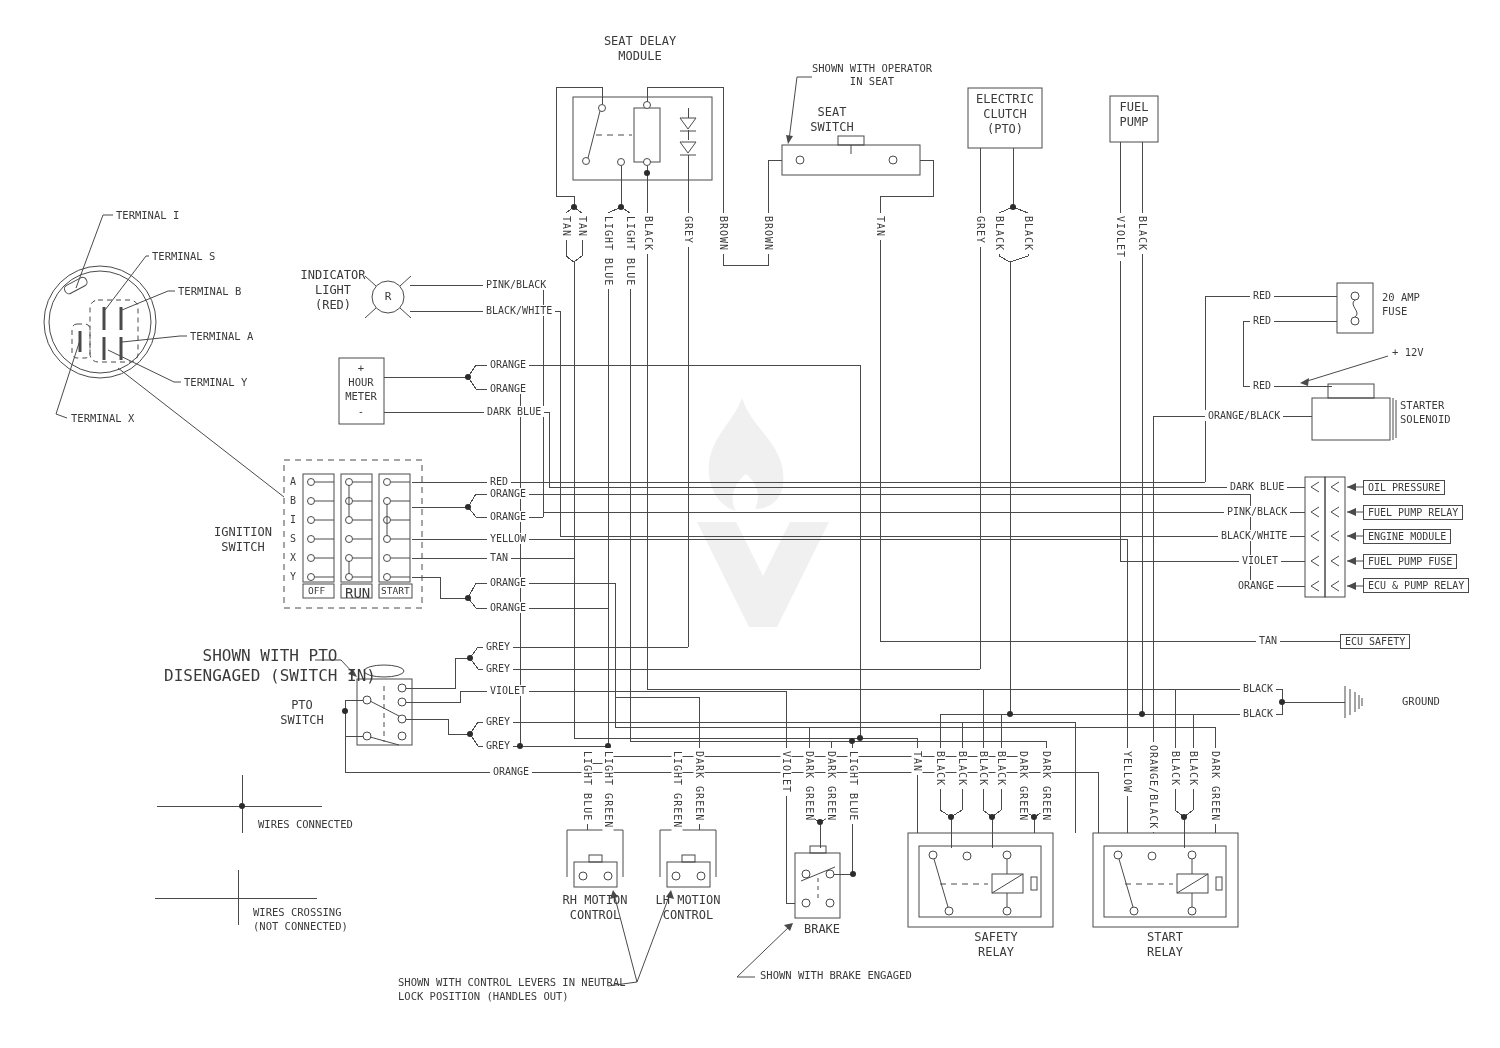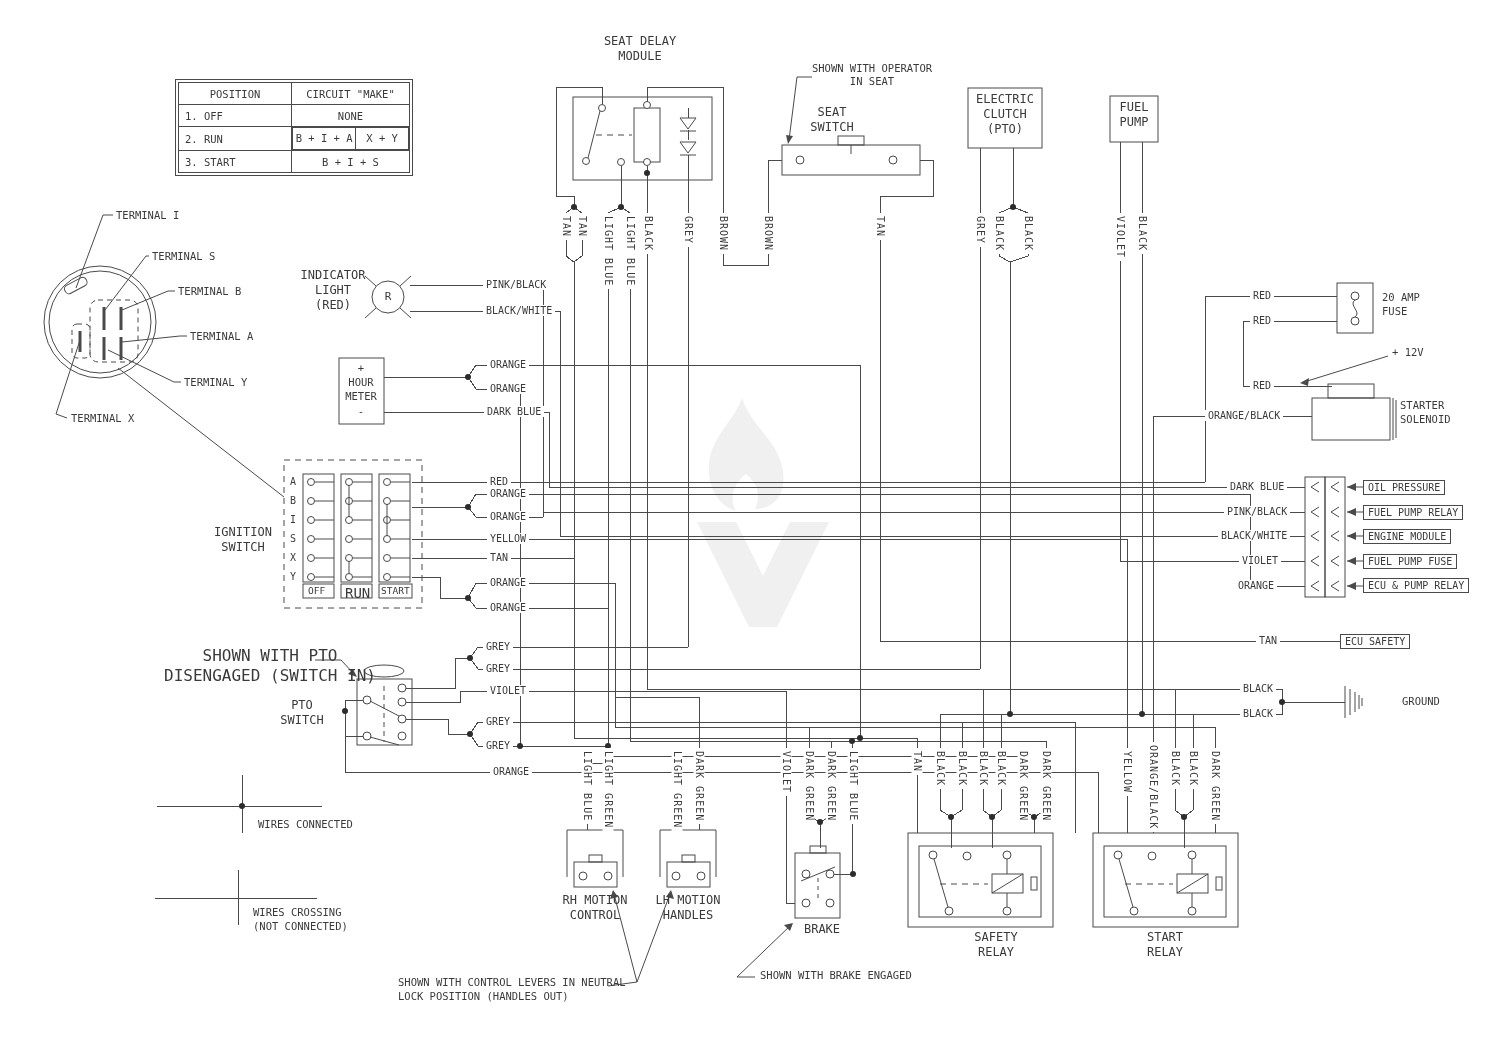--- a/index.html
+++ b/index.html
@@ -430,43 +430,20 @@
         <circle cx="242" cy="806" r="3"></circle>
     <circle cx="852" cy="741" r="3"></circle>
         <circle cx="1010" cy="714" r="3"></circle>
         <circle cx="1142" cy="714" r="3"></circle>
     <circle cx="860" cy="738" r="3"></circle>
         <circle cx="608" cy="746" r="3"></circle>
         <circle cx="520" cy="746" r="3"></circle>
   </g>
 </svg>
 
-<table id="legend-table">
-  <tbody>
-        <tr>
-          <td style="width:100px;text-align:center">POSITION</td>
-      <td style="text-align:center">CIRCUIT "MAKE"</td>
-        </tr>
-  <tr>
-          <td>1. OFF</td>
-      <td style="text-align:center">NONE</td>
-        </tr>
-  <tr>
-          <td>2. RUN</td>
-      <td class="split">
-            <span>B + I + A</span>
-            <span>X + Y</span>
-          </td>
-        </tr>
-  <tr>
-          <td>3. START</td>
-      <td style="text-align:center">B + I + S</td>
-        </tr>
-</tbody>
-    </table>
 
 <div class="tl" style="left:116px;top:209px">TERMINAL I</div>
 <div class="tl" style="left:152px;top:250px">TERMINAL S</div>
 <div class="tl" style="left:178px;top:285px">TERMINAL B</div>
 <div class="tl" style="left:190px;top:330px">TERMINAL A</div>
 <div class="tl" style="left:184px;top:376px">TERMINAL Y</div>
 <div class="tl" style="left:71px;top:412px">TERMINAL X</div>
 
 <div class="cl" style="left:640px;top:34px">SEAT DELAY
 MODULE</div>
@@ -495,21 +472,21 @@
 DISENGAGED (SWITCH IN)</div>
 <div class="nt" style="left:1382px;top:291px;text-align:left">20 AMP
 FUSE</div>
 <div class="nt" style="left:1392px;top:346px">+ 12V</div>
 <div class="nt" style="left:1400px;top:399px">STARTER
 SOLENOID</div>
 <div class="nt" style="left:1402px;top:695px">GROUND</div>
 <div class="cl" style="left:595px;top:893px">RH MOTION
 CONTROL</div>
 <div class="cl" style="left:688px;top:893px">LH MOTION
-HANDLES</div>
+CONTROL</div>
 <div class="cl" style="left:822px;top:922px">BRAKE</div>
 <div class="cl" style="left:996px;top:930px">SAFETY
 RELAY</div>
 <div class="cl" style="left:1165px;top:930px">START
 RELAY</div>
 
 <div class="tl" style="left:290px;top:476px;font-size:10px">A</div>
 <div class="tl" style="left:290px;top:495px;font-size:10px">B</div>
 <div class="tl" style="left:290px;top:514px;font-size:10px">I</div>
 <div class="tl" style="left:290px;top:533px;font-size:10px">S</div>

